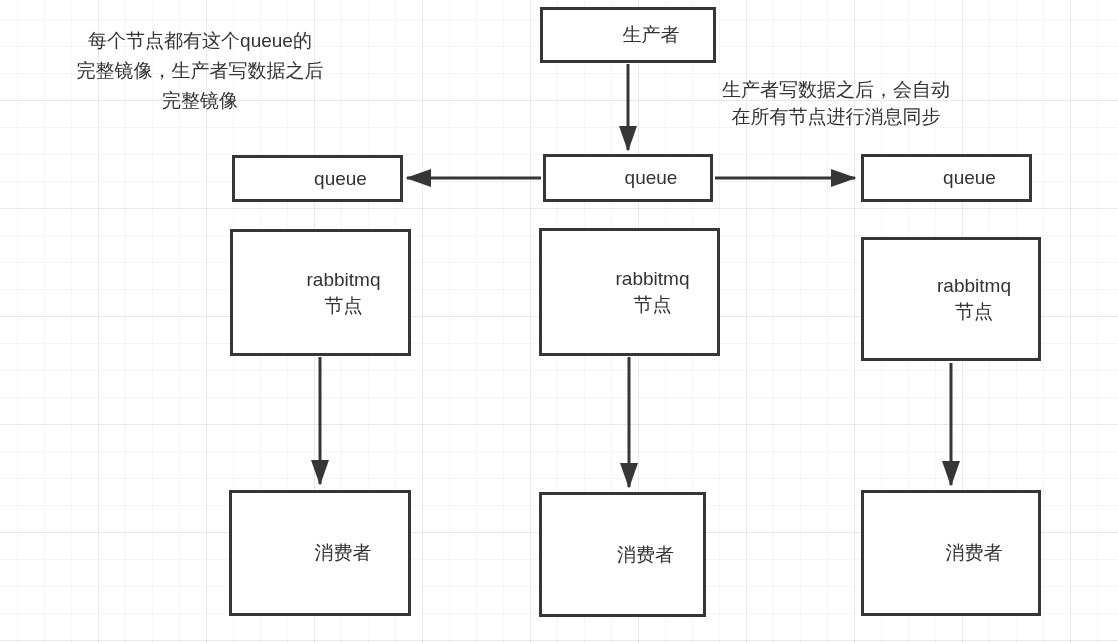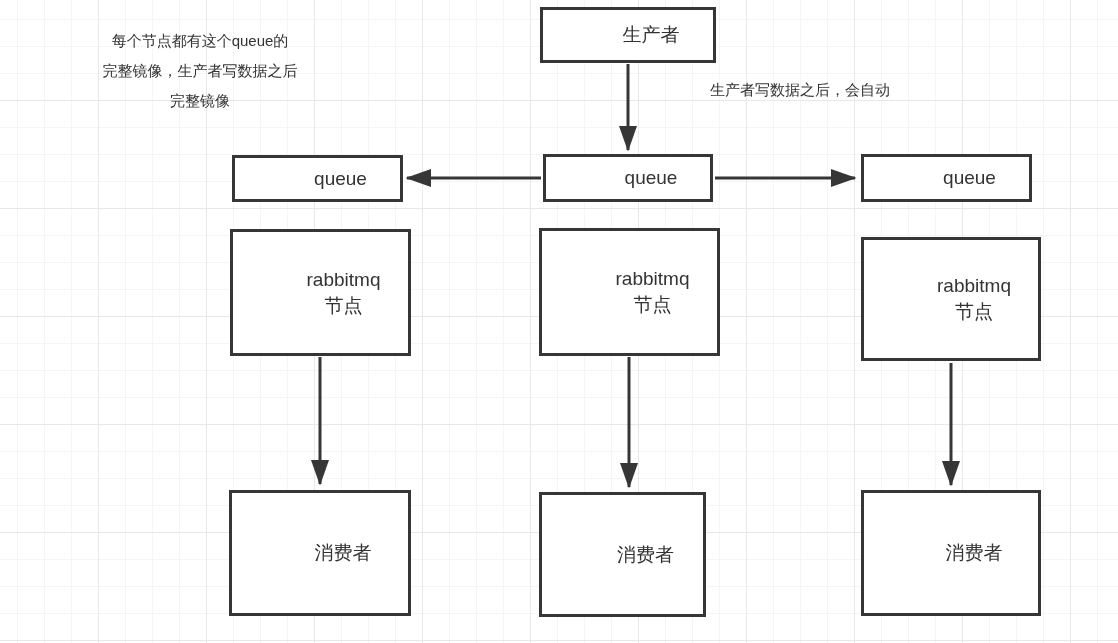--- a/index.html
+++ b/index.html
@@ -53,24 +53,24 @@
   .r-right    { left: 861px; top: 237px; width: 180px; height: 124px; }
 
   .c-left     { left: 229px; top: 490px; width: 182px; height: 126px; }
   .c-center   { left: 539px; top: 492px; width: 167px; height: 125px; }
   .c-right    { left: 861px; top: 490px; width: 180px; height: 126px; }
 
   .note {
     position: absolute;
     color: #333333;
     text-align: center;
-    font-size: 15px;
+    font-size: 19px;
   }
   .note-mirror { left: 40px;  top: 26px; width: 320px; line-height: 30px; }
-  .note-sync   { left: 650px; top: 76px; width: 300px; line-height: 27px; }
+  .note-sync   { left: 686px; top: 76px; width: 300px; line-height: 27px; }
 </style>
 </head>
 <body>
 
 <div class="canvas">
 
   <svg class="connectors" width="1118" height="643" viewBox="0 0 1118 643" xmlns="http://www.w3.org/2000/svg">
     <defs>
       <marker id="ah" markerWidth="9" markerHeight="7" refX="8" refY="3" orient="auto" markerUnits="strokeWidth">
         <path d="M0,0 L8.5,3 L0,6 Z" fill="#363636"></path>
@@ -97,20 +97,21 @@
   </svg>
 
   <div class="note note-mirror">
     <div>每个节点都有这个queue的</div>
     <div>完整镜像，生产者写数据之后</div>
     <div>完整镜像</div>
   </div>
 
   <div class="note note-sync">
     <div>生产者写数据之后，会自动</div>
+    <div>在所有节点进行消息同步</div>
   </div>
 
   <div class="node producer">
     <span>生产者</span>
   </div>
 
   <div class="node q-left">
     <span>queue</span>
   </div>
   <div class="node q-center">

